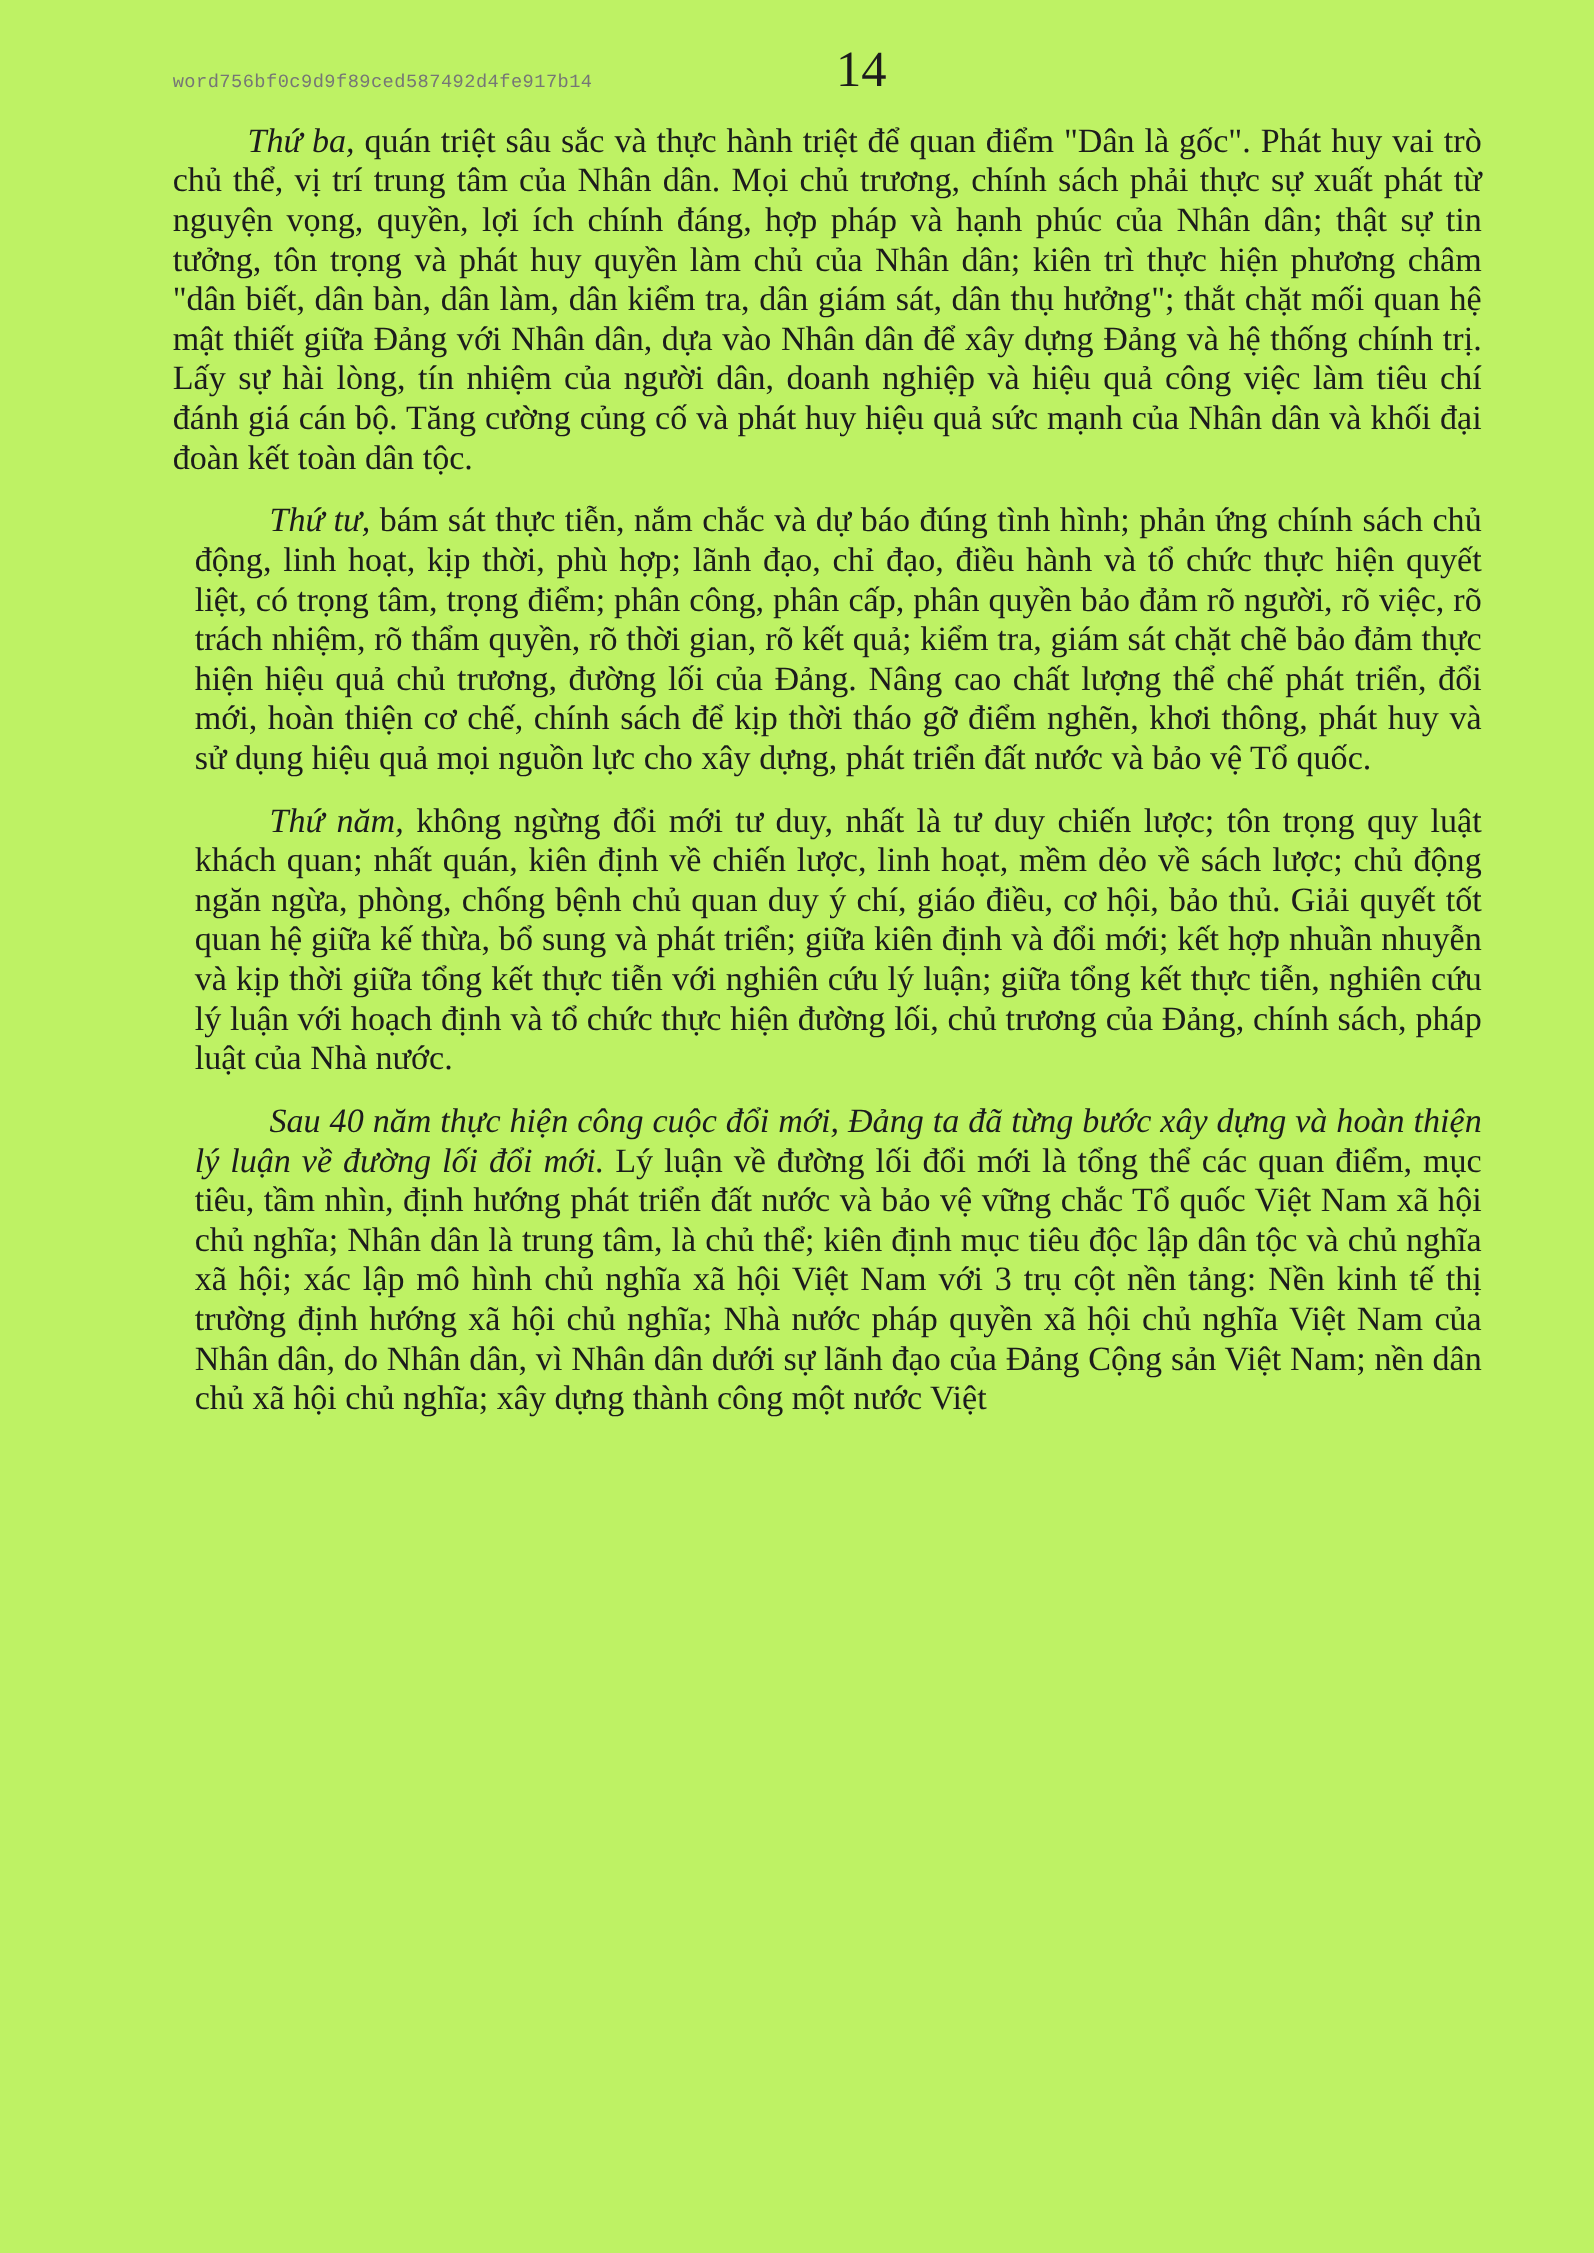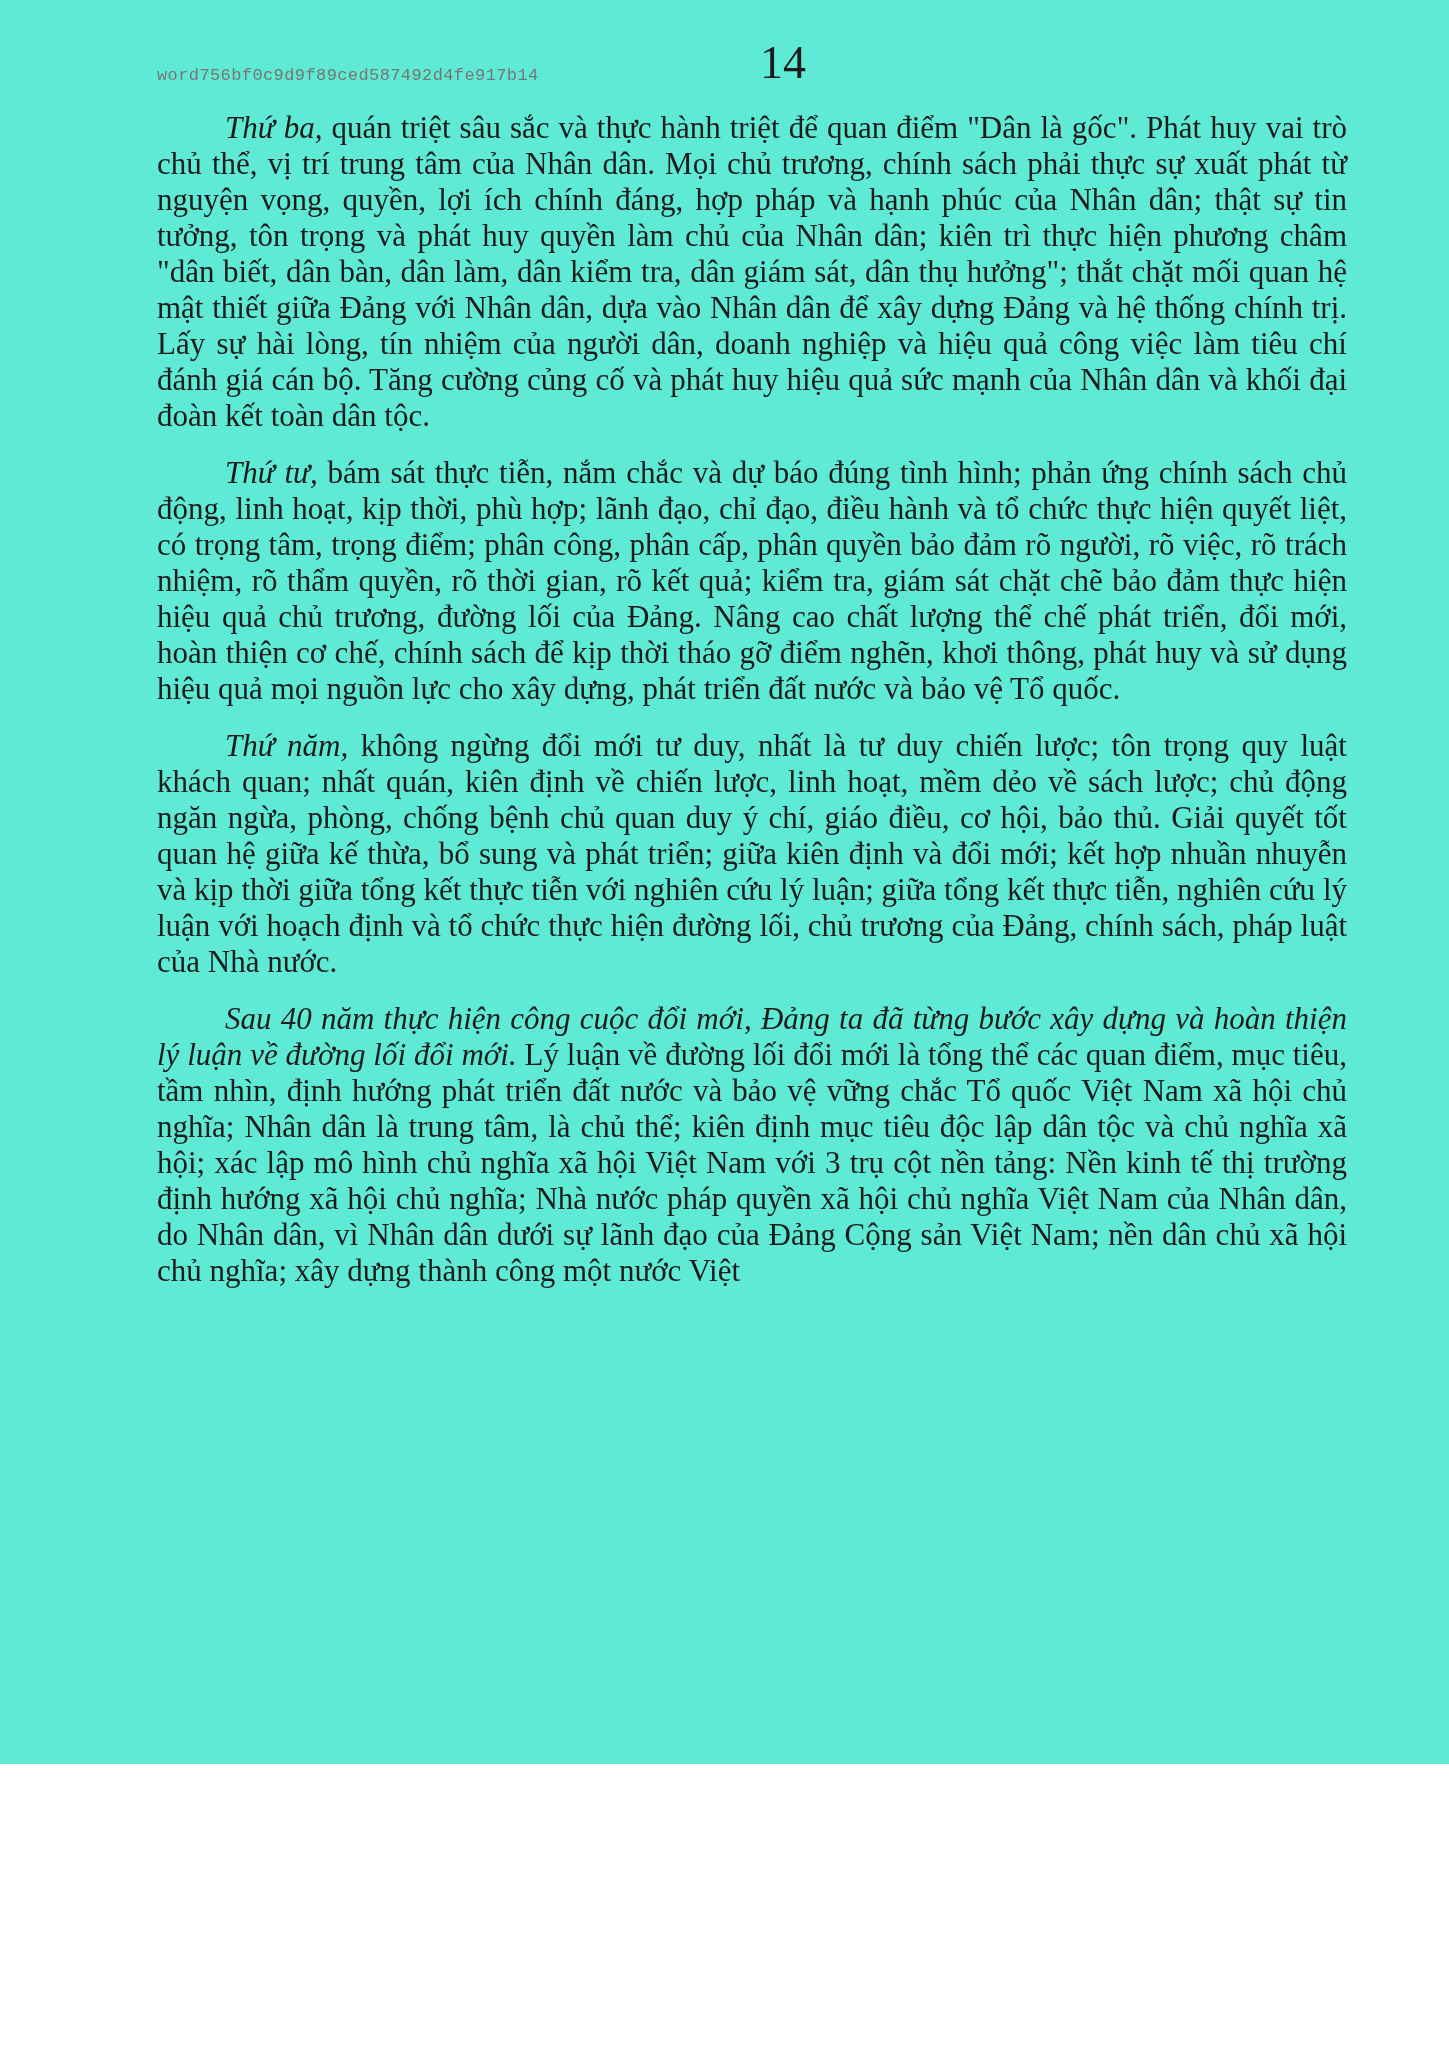--- a/index.html
+++ b/index.html
@@ -3,22 +3,22 @@
 <meta charset="utf-8">
 <style>
   html, body {
     margin: 0;
     padding: 0;
     background: #ffffff;
   }
   .page {
     position: relative;
     width: 1449px;
-    height: 1764px;
-    background: #5eead4;
+    height: 2048px;
+    background: #bef264;
     overflow: hidden;
     font-family: "Liberation Serif", serif;
     color: #1c1c1c;
   }
   .watermark {
     position: absolute;
     left: 157px;
     top: 66px;
     font-family: "Liberation Mono", monospace;
     font-size: 17px;
@@ -44,20 +44,21 @@
     line-height: 36px;
     text-align: justify;
     text-justify: inter-word;
   }
   .content p {
     margin: 0;
     text-indent: 68px;
   }
   .content p + p {
     margin-top: 21px;
+    margin-left: 20px;
   }
   .content em {
     font-style: italic;
   }
 </style>
 </head>
 <body>
 
 <div class="page">
 

